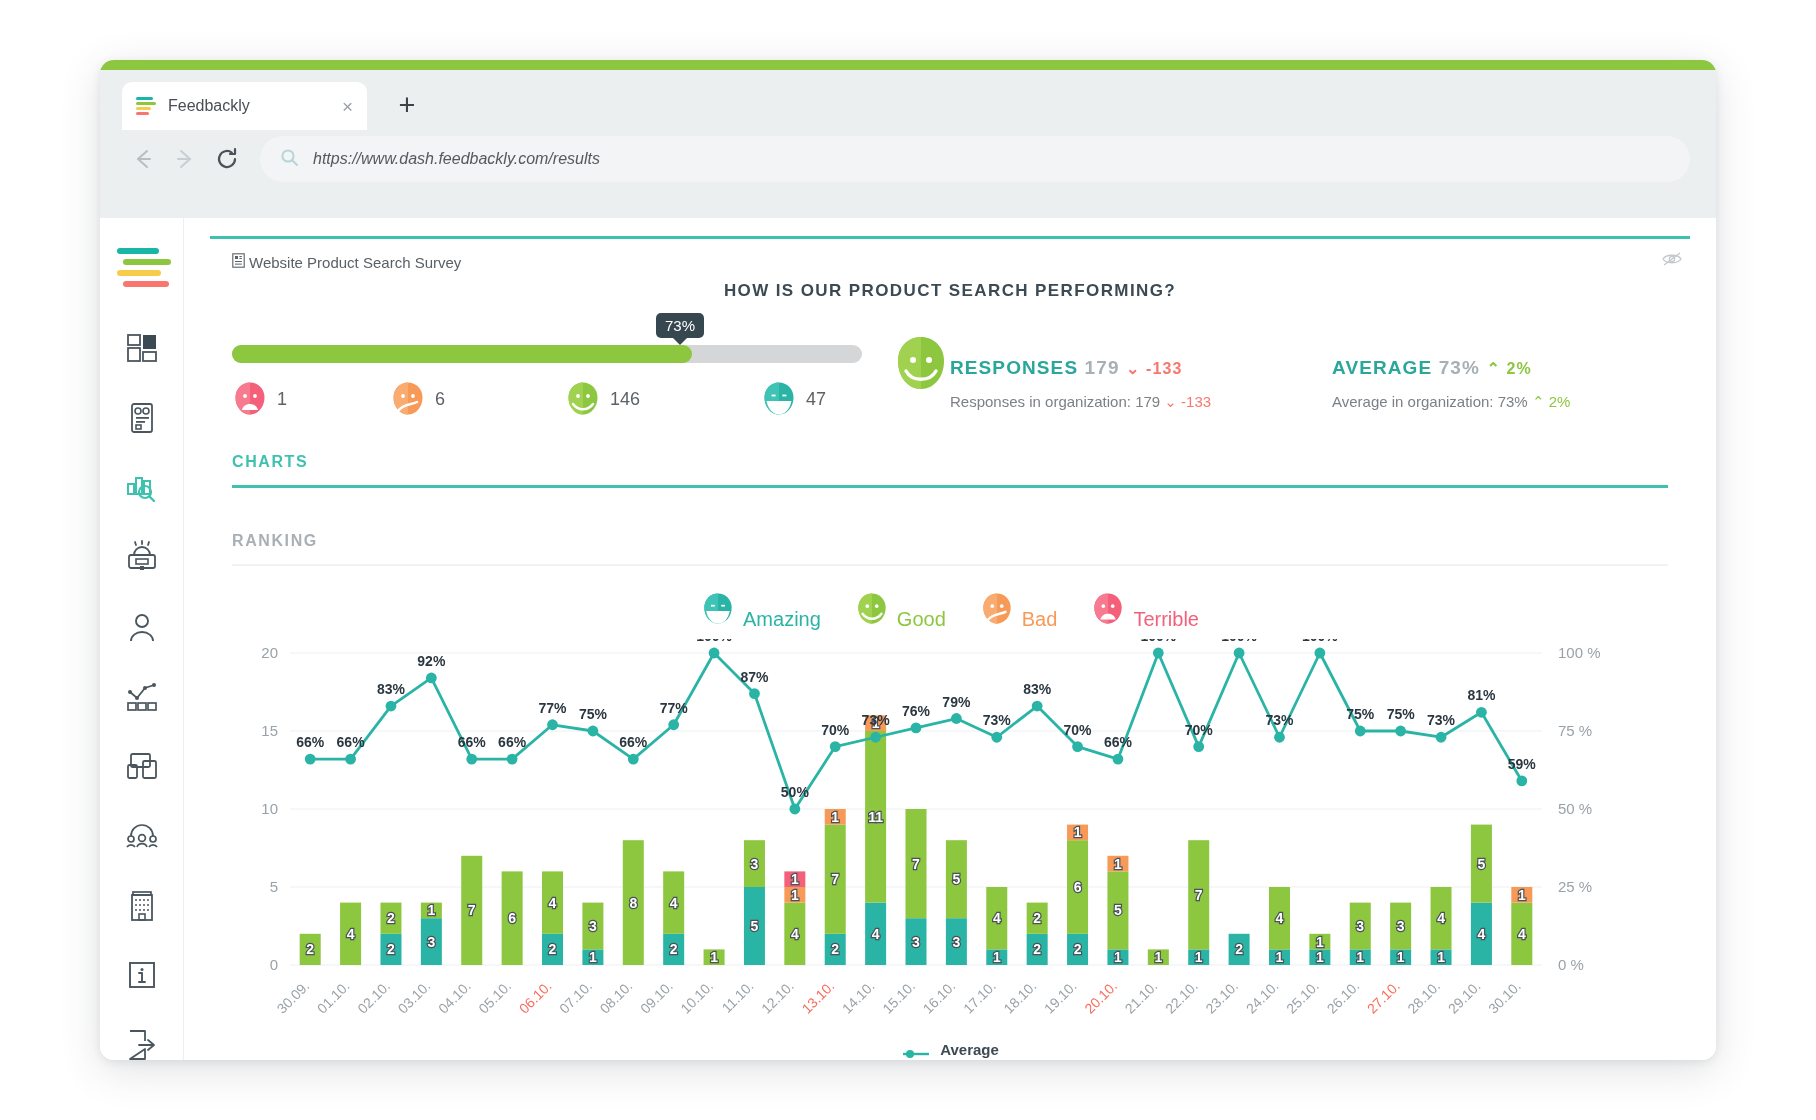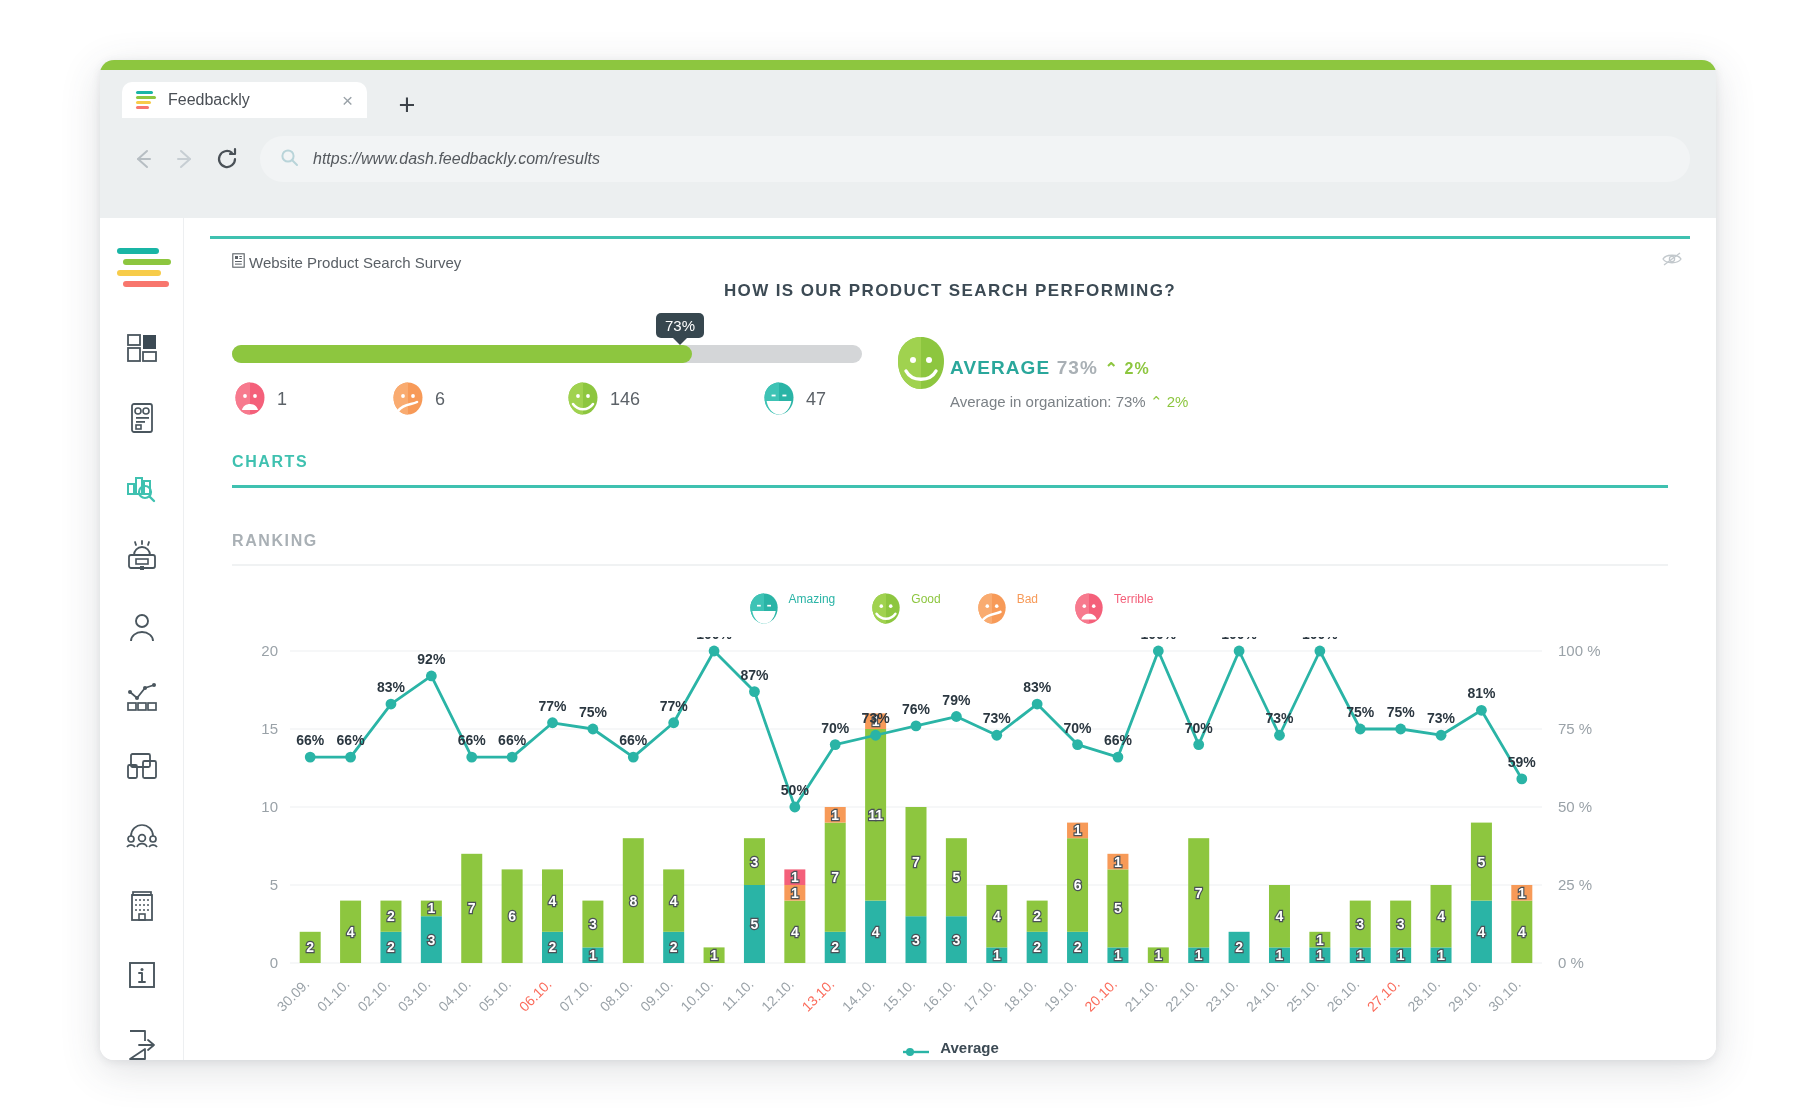--- a/index.html
+++ b/index.html
@@ -17,21 +17,21 @@
     width: 1616px; height: 1000px;
     background: #eceff0;
     border-radius: 14px;
     box-shadow: 0 10px 40px rgba(60,70,80,.16), 0 2px 8px rgba(60,70,80,.10);
     overflow: hidden;
   }
   .browser-accent { height: 10px; background: #8dc63f; width:100%; }
   .tabstrip { height: 58px; position: relative; padding-left: 22px; }
   .tab {
     position:absolute; left: 22px; top: 12px;
-    width: 245px; height: 36px;
+    width: 245px; height: 48px;
     background:#fff; border-radius: 10px 10px 0 0;
     display:flex; align-items:center; padding: 0 14px;
   }
   .tab-favicon { width: 22px; height: 22px; display:flex; flex-direction:column; justify-content:center; gap:2px; margin-right:10px; }
   .tab-favicon i { display:block; height:3px; border-radius:2px; }
   .tab-favicon i:nth-child(1){ width:17px; background:#19b5a5; }
   .tab-favicon i:nth-child(2){ width:20px; background:#8dc63f; }
   .tab-favicon i:nth-child(3){ width:15px; background:#f7cc4a; }
   .tab-favicon i:nth-child(4){ width:13px; background:#f8766d; }
   .tab-title { font-size:16px; color:#4a4f55; flex:1; white-space:nowrap; }
@@ -105,21 +105,21 @@
   .stat-sub .dn { color:#f8766d; }
   .stat-sub .up { color:#8dc63f; }
 
   
   .tabs { display:flex; gap: 46px; margin-top: 36px; border-bottom:2px solid #f0f2f3; position:relative;flex-direction:column; }
   .tab-item { font-size:16px; letter-spacing:1.6px; font-weight:bold; color:#a9b0b5; padding-bottom: 14px; }
   .tab-item.active { color:#3fc1b0; border-bottom:3px solid #3fc1b0; margin-bottom:-2px; }
 
   
   .legend { display:flex; justify-content:center; gap: 34px; margin-top: 26px; }
-  .legend-item { display:flex; align-items:flex-start; gap:8px; font-size:12px; }
+  .legend-item { display:flex; align-items:flex-end; gap:8px; font-size:20px; }
 
   
   .chartwrap { position:relative; margin-top: 8px; height: 420px; }
   .chart-svg { display:block; }
   .avg-legend { display:flex; justify-content:center; align-items:center; gap:9px; margin-top: 2px; font-size:15px; font-weight:bold; color:#3c4a54; }
   .avg-line-ico { width:30px; height:10px; position:relative; }
 </style>
 </head>
 <body>
 
@@ -380,20 +380,32 @@
                         <rect x="21.4" y="13.6" width="4" height="1.8" fill="#fff"></rect>
                         <path d="M5.6 20 H30.4 C29 28 24 33.5 18 33.5 C12 33.5 7 28 5.6 20 Z" fill="#fff"></path>
                       </svg>
                   </span>
                   <span class="num">47</span>
                 </div>
               </div>
             </div>
 
             <div class="stats">
+              <div class="stat">
+                <div class="stat-main">
+                  <span>RESPONSES</span>
+                  <span class="val">179</span>
+                  <span class="delta-down">⌄&nbsp;<span>-133</span></span>
+                </div>
+                <div class="stat-sub">
+                  <span>Responses in organization:</span>
+                  <span>179</span>
+                  <span class="dn">⌄&nbsp;<span>-133</span></span>
+                </div>
+              </div>
               <div class="stat">
                 <div class="stat-main">
                   <span>AVERAGE</span>
                   <span class="val">73%</span>
                   <span class="delta-up">⌃&nbsp;<span>2%</span></span>
                 </div>
                 <div class="stat-sub">
                   <span>Average in organization:</span>
                   <span>73%</span>
                   <span class="up">⌃&nbsp;<span>2%</span></span>

